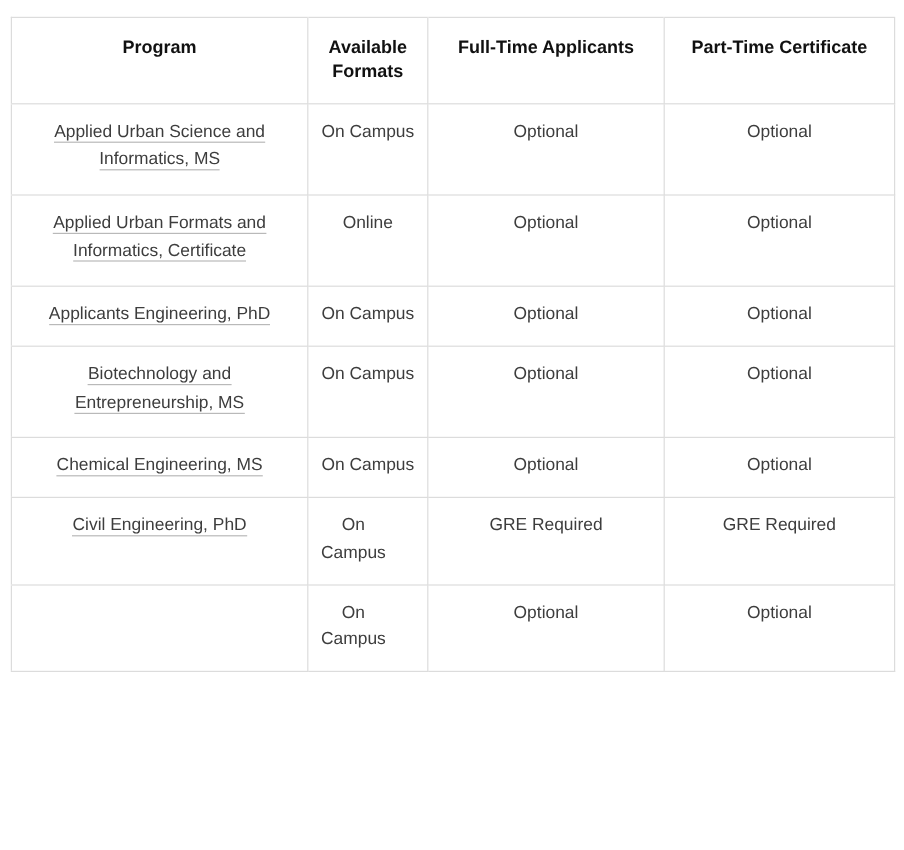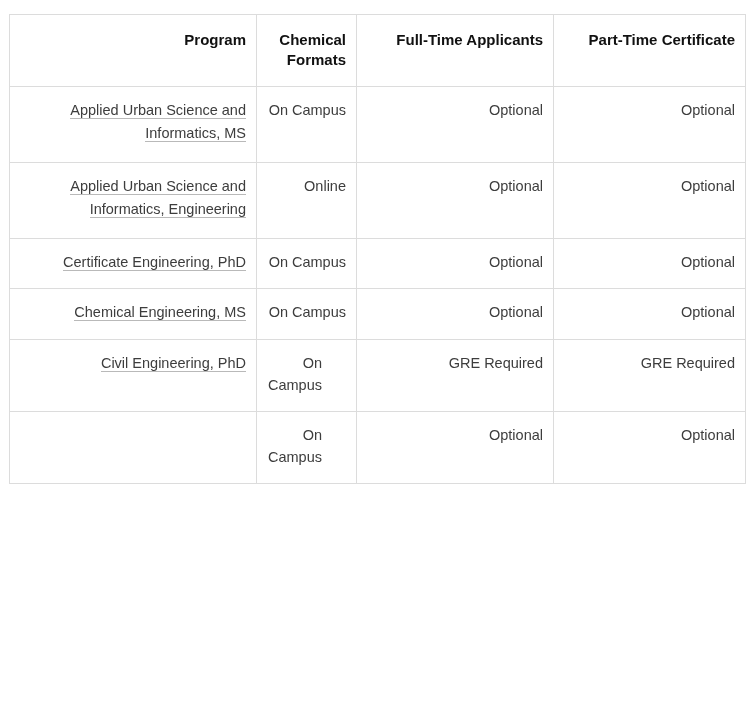--- a/index.html
+++ b/index.html
@@ -40,21 +40,21 @@
   table.program-table col.c-program  { width: 247px; }
   table.program-table col.c-formats  { width: 100px; }
   table.program-table col.c-fulltime { width: 197px; }
   table.program-table col.c-parttime { width: 192px; }
 
   table.program-table th,
   table.program-table td {
     border-right: 1px solid #dcdcdc;
     border-bottom: 1px solid #dcdcdc;
     vertical-align: top;
-    text-align: right;
+    text-align: center;
     padding: 12px 10px 14px 10px;
     box-sizing: border-box;
   }
 
   table.program-table thead th {
     font-size: 15px;
     font-weight: bold;
     color: #111111;
     line-height: 1.32;
     padding-top: 15px;
@@ -99,51 +99,57 @@
     <table class="program-table">
       <colgroup>
         <col class="c-program">
         <col class="c-formats">
         <col class="c-fulltime">
         <col class="c-parttime">
       </colgroup>
       <thead>
         <tr>
           <th>Program</th>
-          <th>Chemical Formats</th>
+          <th>Available Formats</th>
           <th>Full-Time Applicants</th>
           <th>Part-Time Certificate</th>
         </tr>
       </thead>
       <tbody>
 
         <tr class="two-line-name">
           <td class="program-cell"><a class="program-link" href="#">Applied Urban Science and Informatics, MS</a></td>
           <td class="formats-cell">On Campus</td>
           <td>Optional</td>
           <td>Optional</td>
         </tr>
 
         <tr class="two-line-name">
-          <td class="program-cell"><a class="program-link" href="#">Applied Urban Science and Informatics, Engineering</a></td>
+          <td class="program-cell"><a class="program-link" href="#">Applied Urban Formats and Informatics, Certificate</a></td>
           <td class="formats-cell">Online</td>
           <td>Optional</td>
           <td>Optional</td>
         </tr>
 
 
         <tr>
-          <td class="program-cell"><a class="program-link" href="#">Certificate Engineering, PhD</a></td>
+          <td class="program-cell"><a class="program-link" href="#">Applicants Engineering, PhD</a></td>
           <td class="formats-cell">On Campus</td>
           <td>Optional</td>
           <td>Optional</td>
         </tr>
 
 
 
+        <tr class="two-line-name">
+          <td class="program-cell"><a class="program-link" href="#">Biotechnology and Entrepreneurship, MS</a></td>
+          <td class="formats-cell">On Campus</td>
+          <td>Optional</td>
+          <td>Optional</td>
+        </tr>
 
 
         <tr>
           <td class="program-cell"><a class="program-link" href="#">Chemical Engineering, MS</a></td>
           <td class="formats-cell">On Campus</td>
           <td>Optional</td>
           <td>Optional</td>
         </tr>
 
         <tr class="tall">

